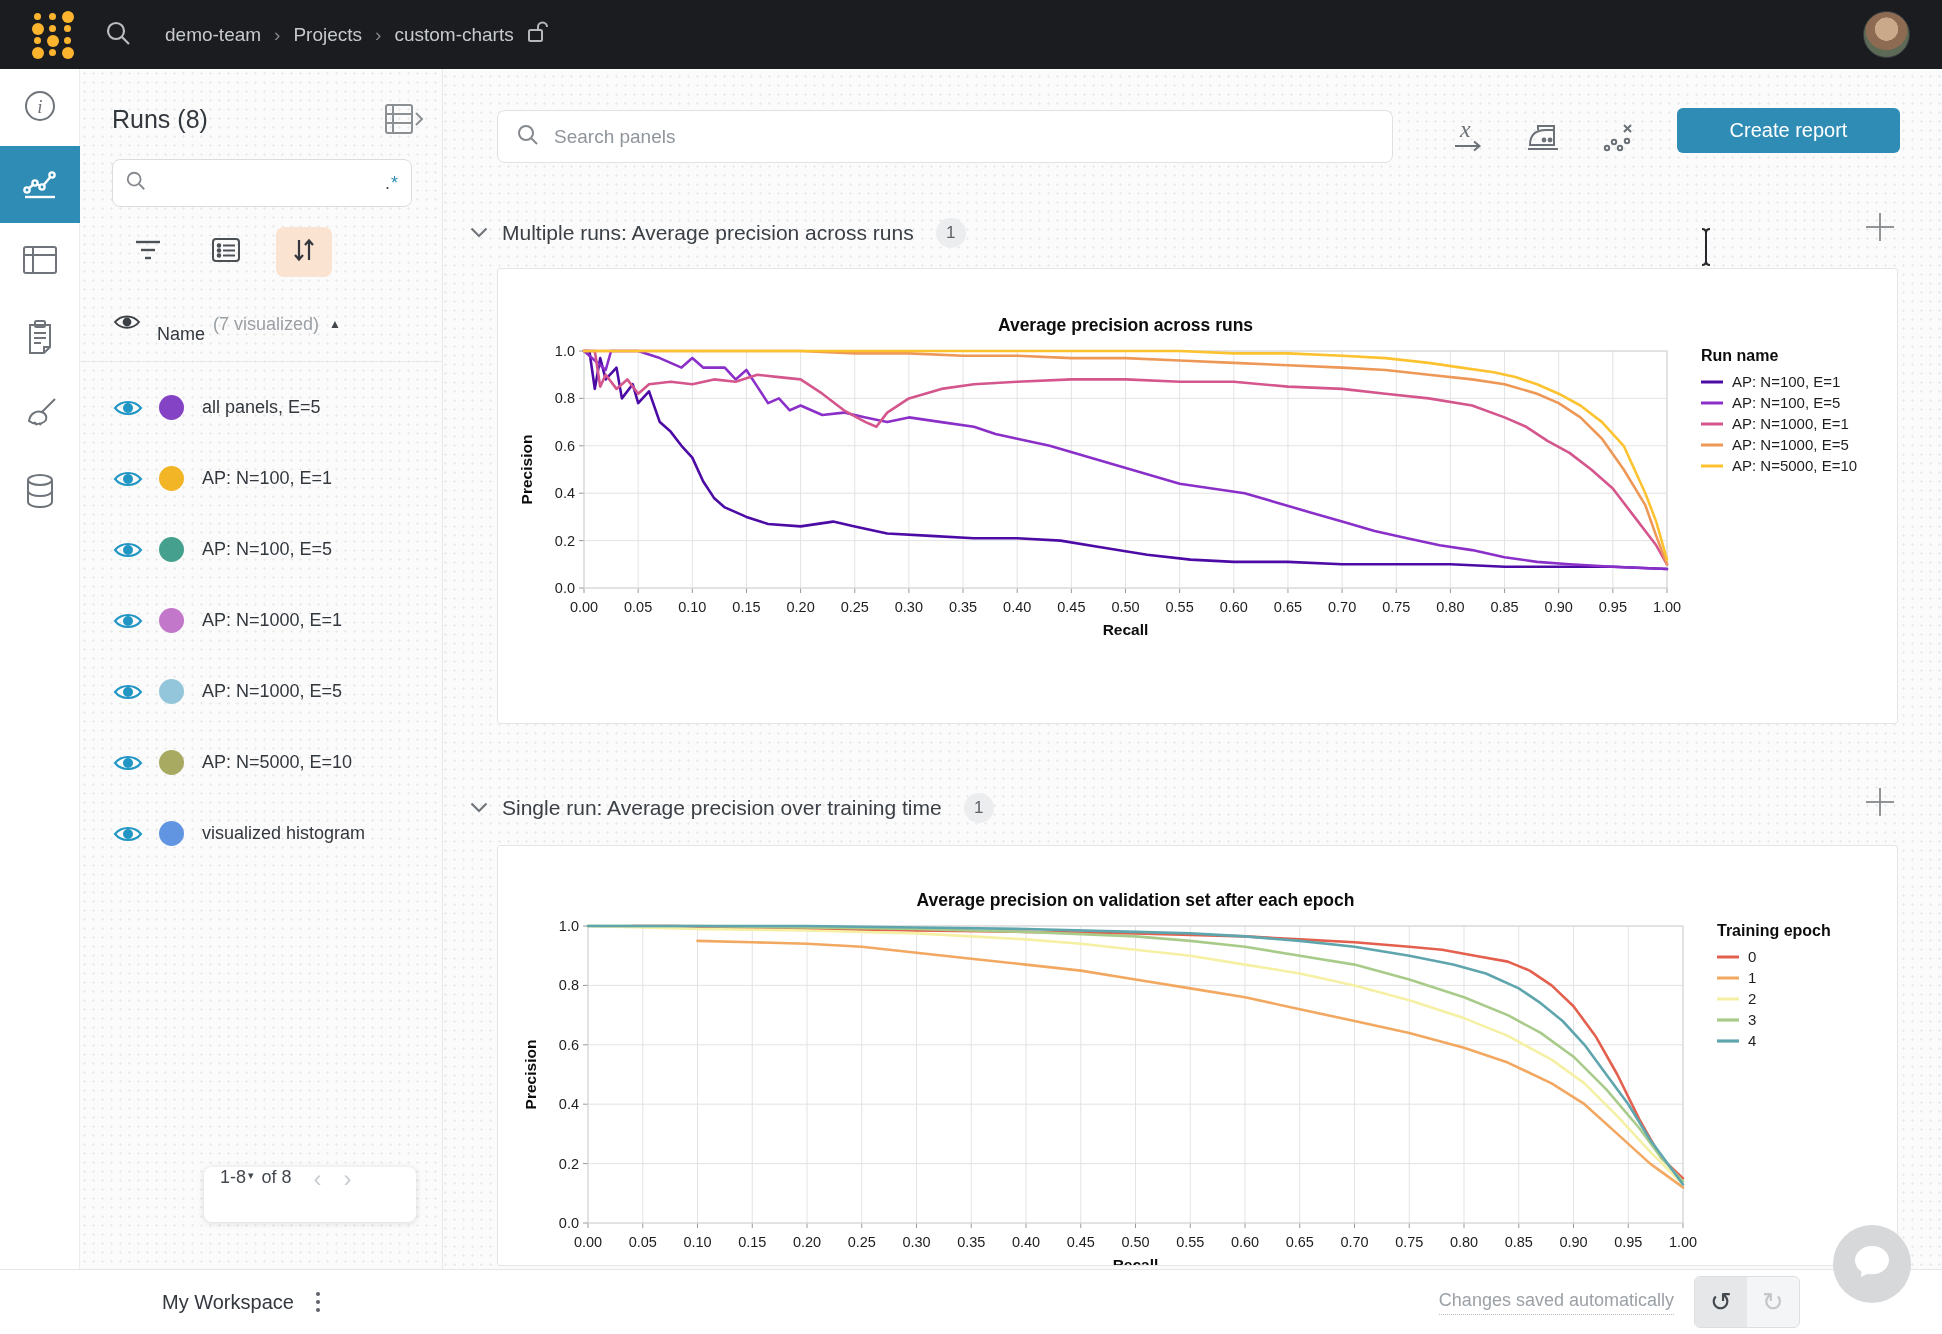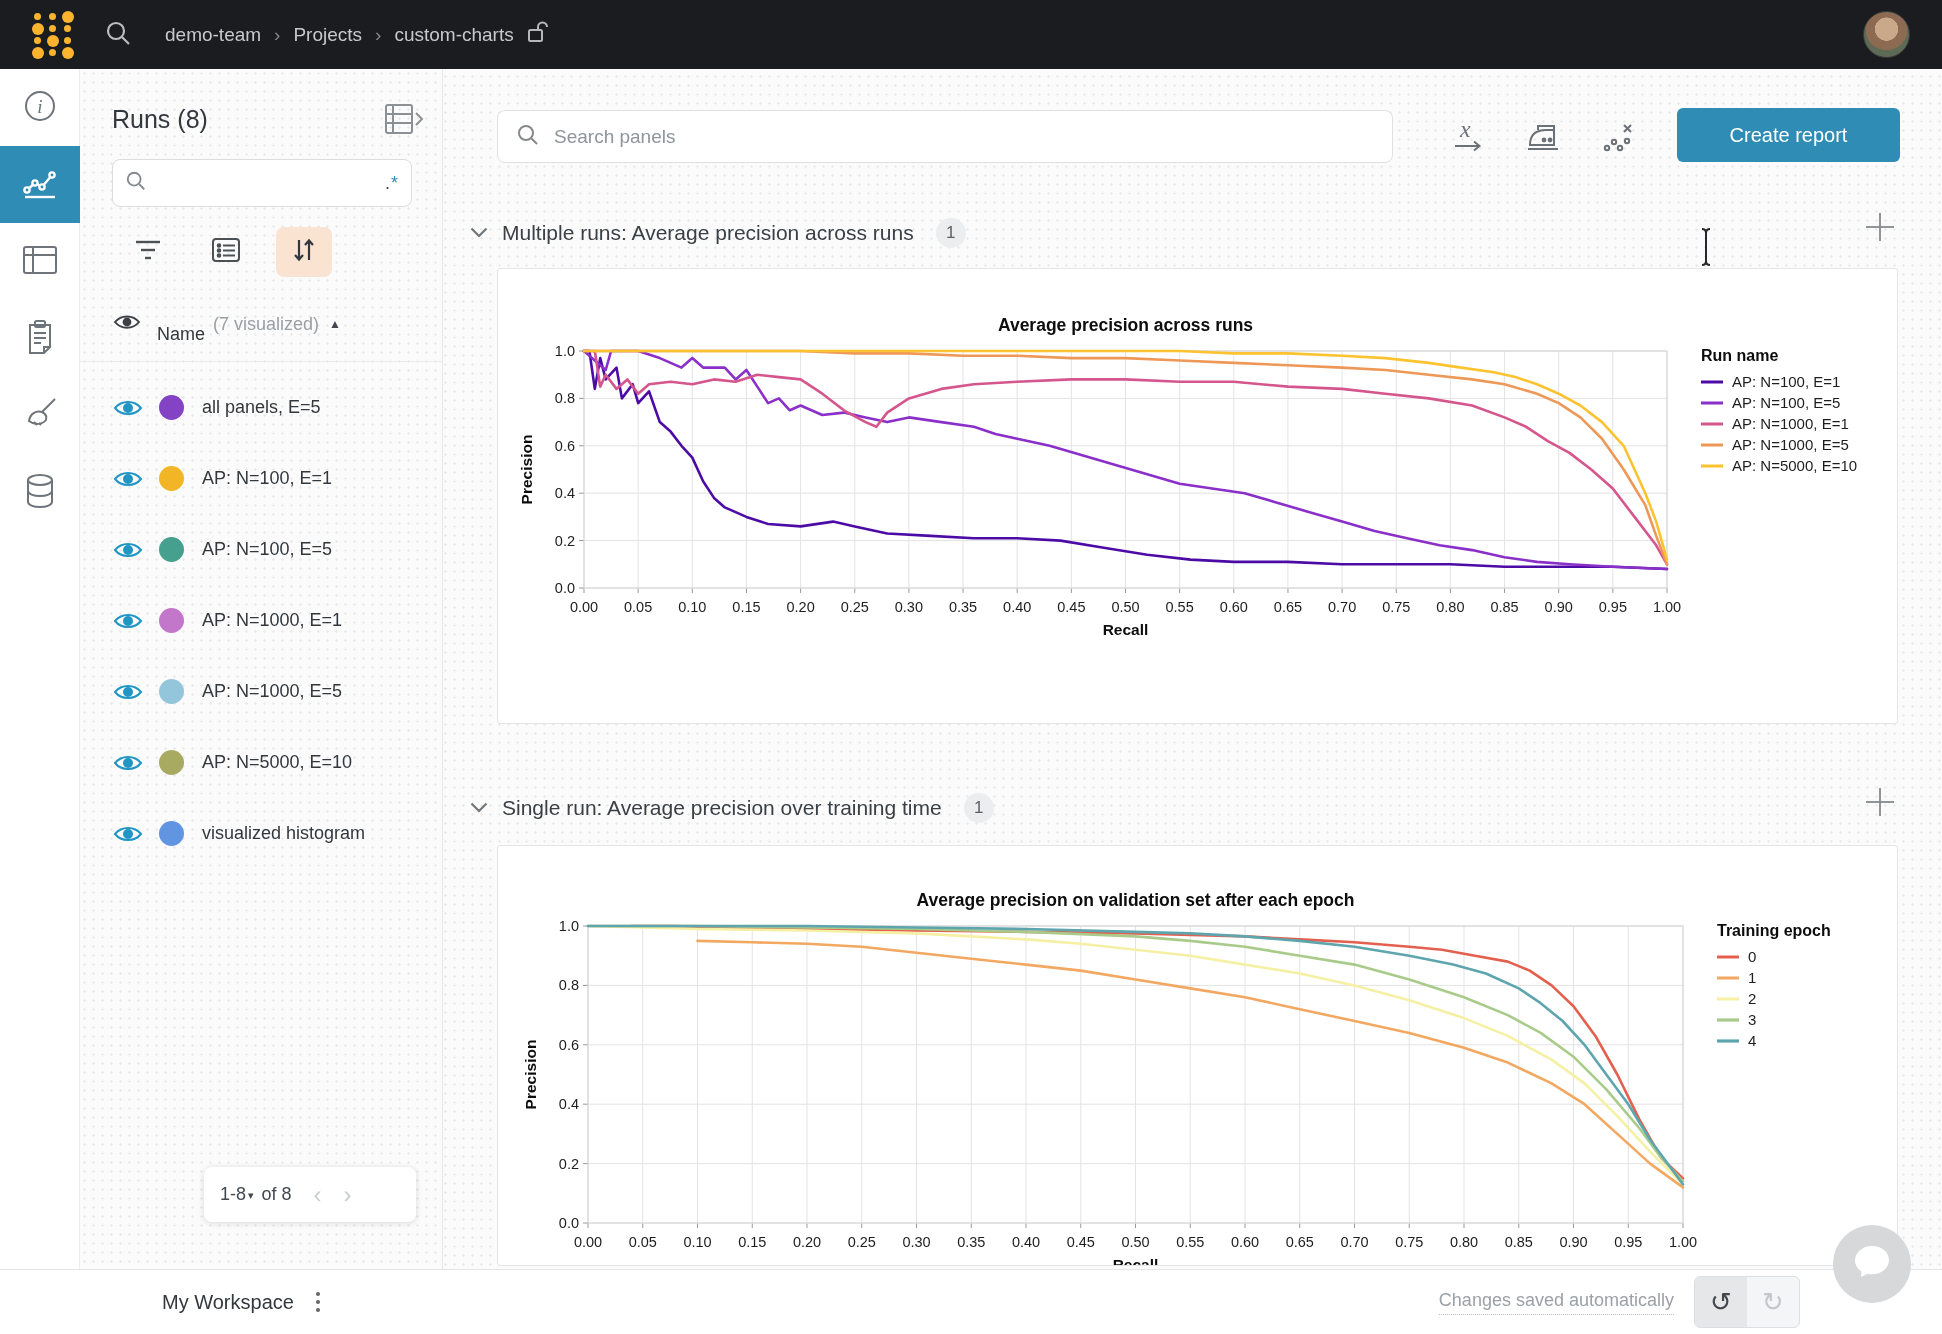--- a/index.html
+++ b/index.html
@@ -40,35 +40,35 @@
   .name-header { display:flex; align-items:center; margin-top:26px; padding:0 20px 16px 33px; border-bottom:1px solid #e9eaec; color:#33383e; }
   .name-header .hdr-name { font-size:18px; margin-left:16px;margin-top:21px; }
   .name-header .hdr-vis { font-size:18px; color:#9ba0a5; margin-left:8px; }
   .name-header .hdr-sort { font-size:12px; color:#43484e; margin-left:10px; }
   .run-list { padding-top:10px; }
   .run-row { height:71px; display:flex; align-items:center; padding-left:33px; cursor:pointer; }
   .eye { width:30px; display:flex; justify-content:center; }
   .run-dot { width:25px; height:25px; border-radius:50%; margin-left:16px; }
   .run-label { font-size:18px; color:#33383e; margin-left:18px; }
   .pagination { position:absolute; left:124px; top:1098px; width:212px; height:55px; background:#fff; border-radius:8px;
-    box-shadow:0 1px 6px rgba(0,0,0,0.14); display:flex; align-items:center; padding:0 16px; }
+    box-shadow:0 1px 6px rgba(0,0,0,0.14); display:flex; padding:0 16px; }
   .page-range { font-size:18px; color:#43484e; }
   .page-caret { font-size:11px; color:#43484e; margin:2px 4px 0 2px; }
   .page-of { font-size:18px; color:#43484e; margin-left:4px; }
   .page-prev,.page-next { color:#c9cccf; font-size:24px; margin-left:22px; cursor:pointer; line-height:1; }
 
   
   .main { position:absolute; left:443px; top:69px; width:1499px; height:1200px; }
   .main-toolbar { position:absolute; left:54px; top:41px; width:1445px; height:60px; }
   .panel-search { position:absolute; left:0; top:0; width:896px; height:53px; background:#fff; border:1px solid #dfe2e5; border-radius:8px; display:flex; align-items:center; padding:0 18px; }
   .panel-search input { border:none; outline:none; flex:1; margin-left:14px; font-size:19px; color:#404040; background:transparent; }
   .panel-search input::placeholder { color:#8f959b; }
   .tool-icons { position:absolute; left:955px; top:0; height:53px; display:flex; align-items:center; gap:38px; color:#6b7177; }
   .tool-btn { cursor:pointer; display:flex; align-items:center; justify-content:center; }
-  .create-report { position:absolute; right:42px; top:-2px; width:223px; height:54px; background:#2e8cb5; color:#fff; font-size:20px; border:none; border-radius:6px; cursor:pointer; font-family:inherit; }
+  .create-report { position:absolute; right:42px; top:-2px; width:223px; height:45px; background:#2e8cb5; color:#fff; font-size:20px; border:none; border-radius:6px; cursor:pointer; font-family:inherit; }
 
   .section-hdr { position:absolute; left:27px; display:flex; align-items:center; }
   .section-chevron { color:#70767c; margin-right:14px; cursor:pointer; }
   .section-title { font-size:21px; color:#3b4046; }
   .section-badge { width:30px; height:30px; border-radius:50%; background:#ebedee; color:#5c6166; font-size:17px; display:flex; align-items:center; justify-content:center; margin-left:22px; }
   .section-plus { position:absolute; color:#85898d; cursor:pointer; }
 
   .panel-card { position:absolute; left:54px; width:1401px; background:#ffffff; border:1px solid #e3e5e7; border-radius:3px; overflow:hidden; }
   .card-1 { top:199px; height:456px; }
   .card-2 { top:776px; height:421px; }

